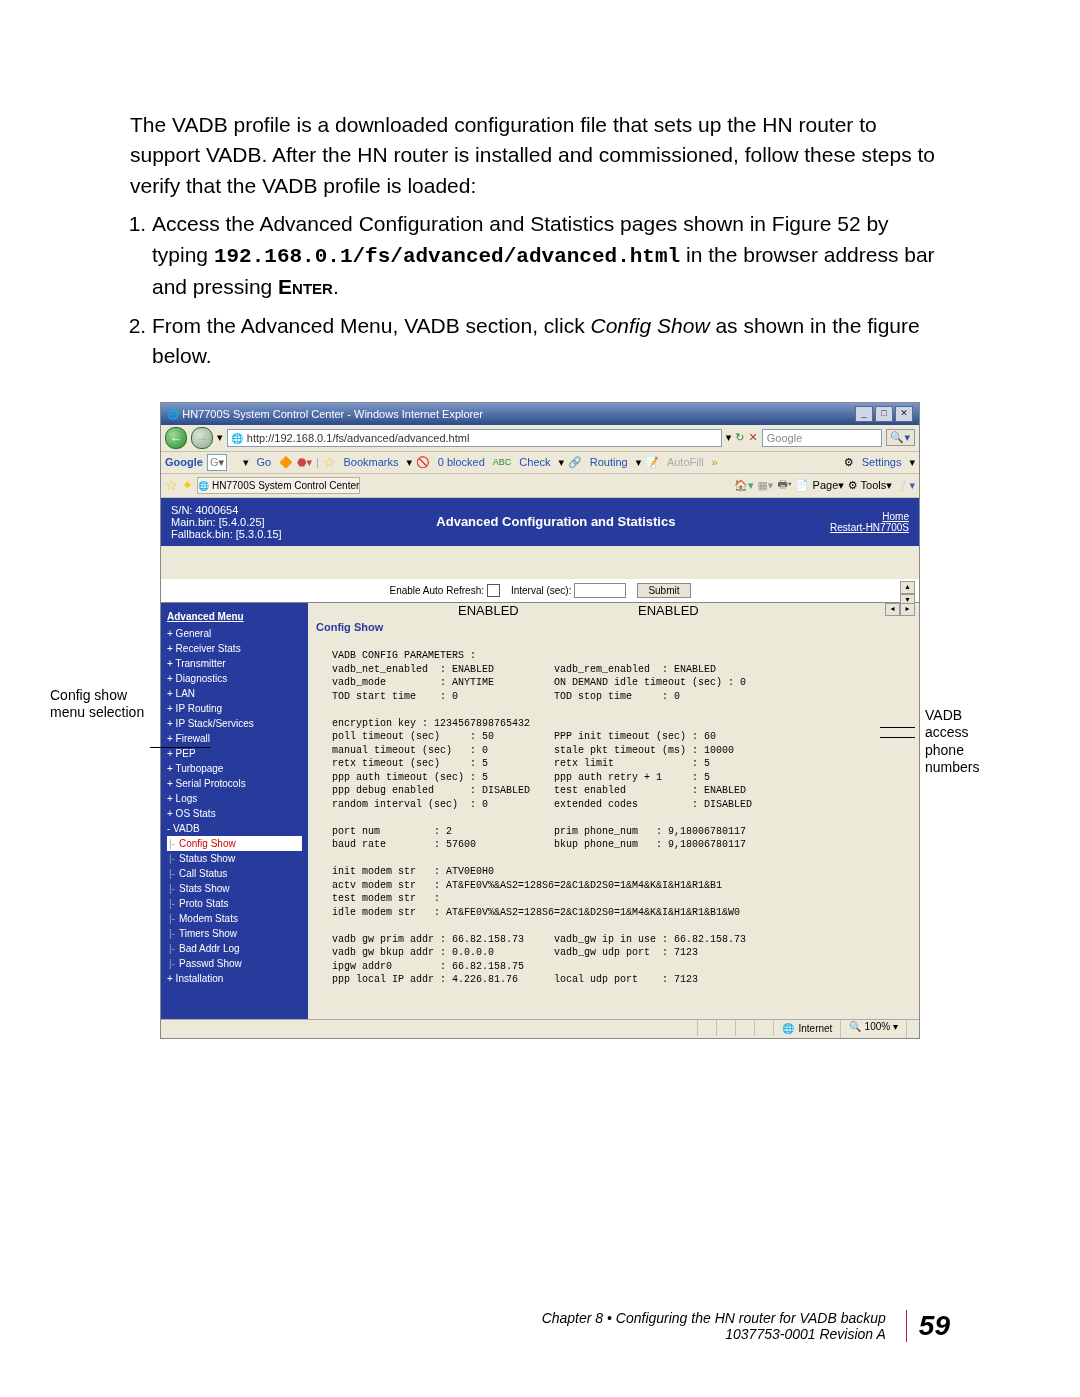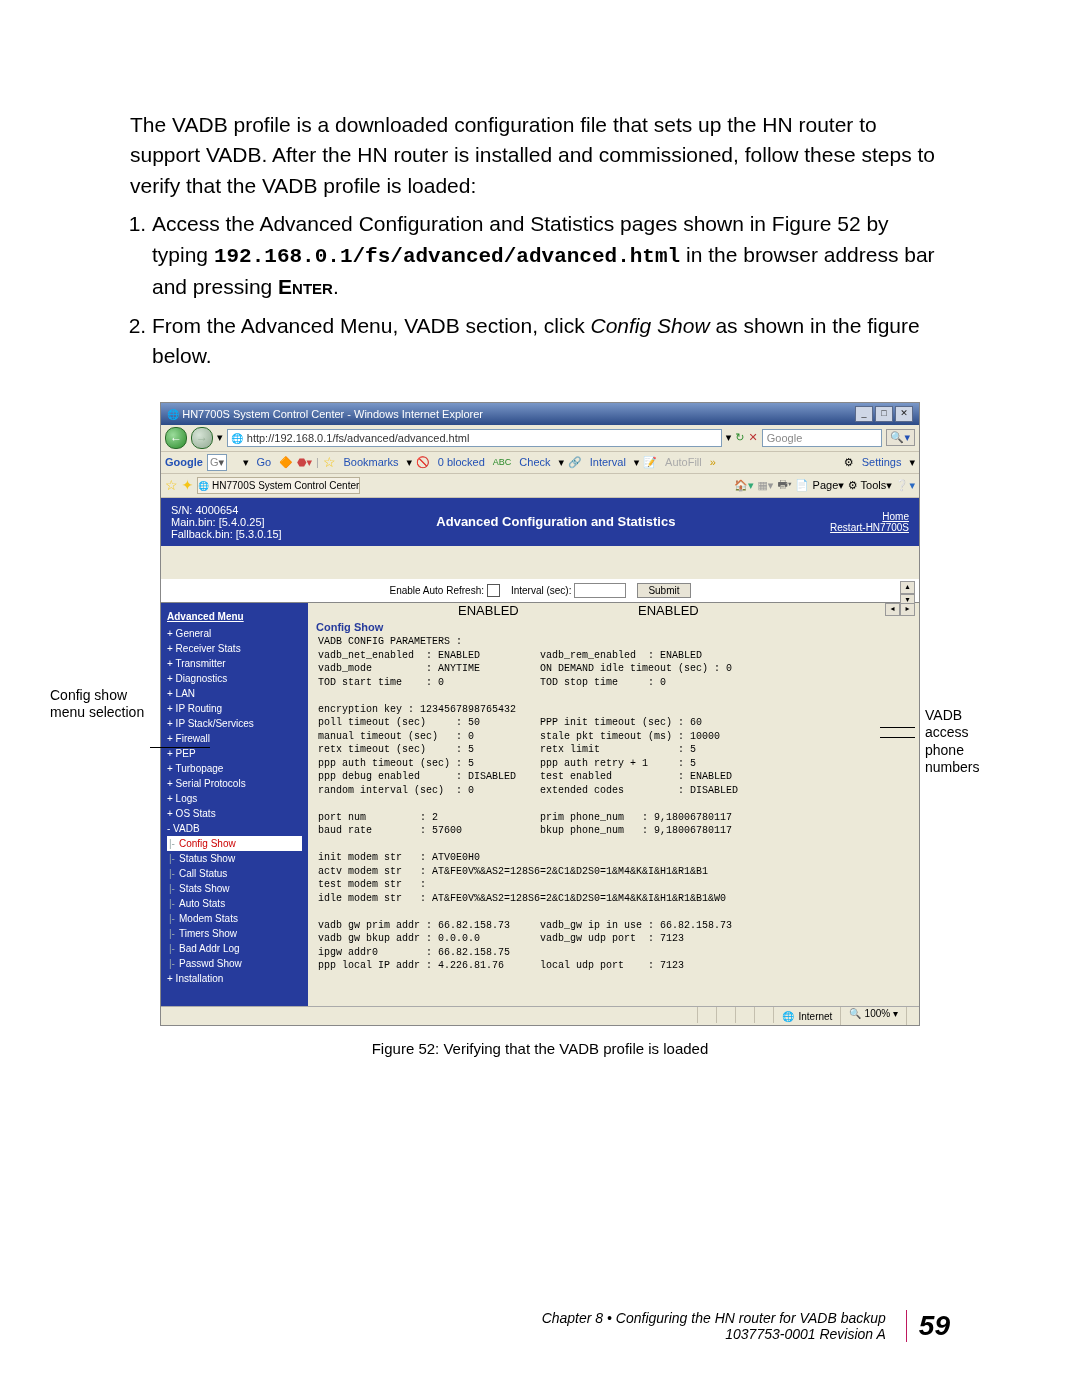--- a/index.html
+++ b/index.html
@@ -287,21 +287,21 @@
     position: absolute;
   }
   .config-panel .cs-title {
     font-family: Arial;
     font-weight: bold;
     color: #263b9c;
     font-size: 11px;
     margin: 14px 0 2px 0;
   }
   .config-panel pre {
-    margin: 2px;
+    margin: 16px;
     font-family: "Courier New", monospace;
     font-size: 10px;
     line-height: 1.35;
     white-space: pre;
   }
   .statusbar {
     display: flex;
     border-top: 1px solid #aaa;
     background: #ece9d8;
     font-size: 10px;
@@ -408,21 +408,21 @@
         <span>🔶</span>
         <span style="color:#c44">⬣▾</span>
         <span style="color:#aaa">|</span>
         <span class="star">☆</span>
         <span class="link">Bookmarks</span>▾
         <span>🚫</span>
         <span class="link">0 blocked</span>
         <span style="color:#2a8a2a;font-size:9px">ABC</span>
         <span class="link">Check</span>▾
         <span>🔗</span>
-        <span class="link">Interval</span>▾
+        <span class="link">Routing</span>▾
         <span>📝</span>
         <span class="link" style="color:#aaa">AutoFill</span>
         <span style="color:#c90">»</span>
         <span style="flex:1"></span>
         <span>⚙</span>
         <span class="link">Settings</span>▾
       </div>
 
       <div class="toolbar-row">
         <span class="star">☆</span>
@@ -482,21 +482,21 @@
           <div class="item">+ PEP</div>
           <div class="item">+ Turbopage</div>
           <div class="item">+ Serial Protocols</div>
           <div class="item">+ Logs</div>
           <div class="item">+ OS Stats</div>
           <div class="item">-  VADB</div>
           <div class="sub sel">Config Show</div>
           <div class="sub">Status Show</div>
           <div class="sub">Call Status</div>
           <div class="sub">Stats Show</div>
-          <div class="sub">Auto Stats</div>
+          <div class="sub">Proto Stats</div>
           <div class="sub">Modem Stats</div>
           <div class="sub">Timers Show</div>
           <div class="sub">Bad Addr Log</div>
           <div class="sub">Passwd Show</div>
           <div class="item">+ Installation</div>
         </div>
         <div class="config-panel">
           <div class="enabled-label" style="left:150px;top:0">ENABLED</div>
           <div class="enabled-label" style="left:330px;top:0">ENABLED</div>
           <div class="cs-title">Config Show</div>
@@ -536,21 +536,20 @@
         <div class="cell" style="width:18px"></div>
         <div class="cell inet">
             <span>🌐</span>
             <span>Internet</span>
           </div>
         <div class="cell zoom">🔍 <span>100%</span> ▾</div>
         <div style="width:12px"></div>
       </div>
     </div>
 
-    <div class="fig-caption">Figure 52:  Verifying that the VADB profile is loaded</div>
   </div>
 </div>
 
 <div class="footer">
   <div class="footer-row">
     <div>
       <div class="chap">Chapter 8 • Configuring the HN router for VADB backup</div>
       <div class="chap">1037753-0001  Revision A</div>
     </div>
     <div class="page-num">59</div>

